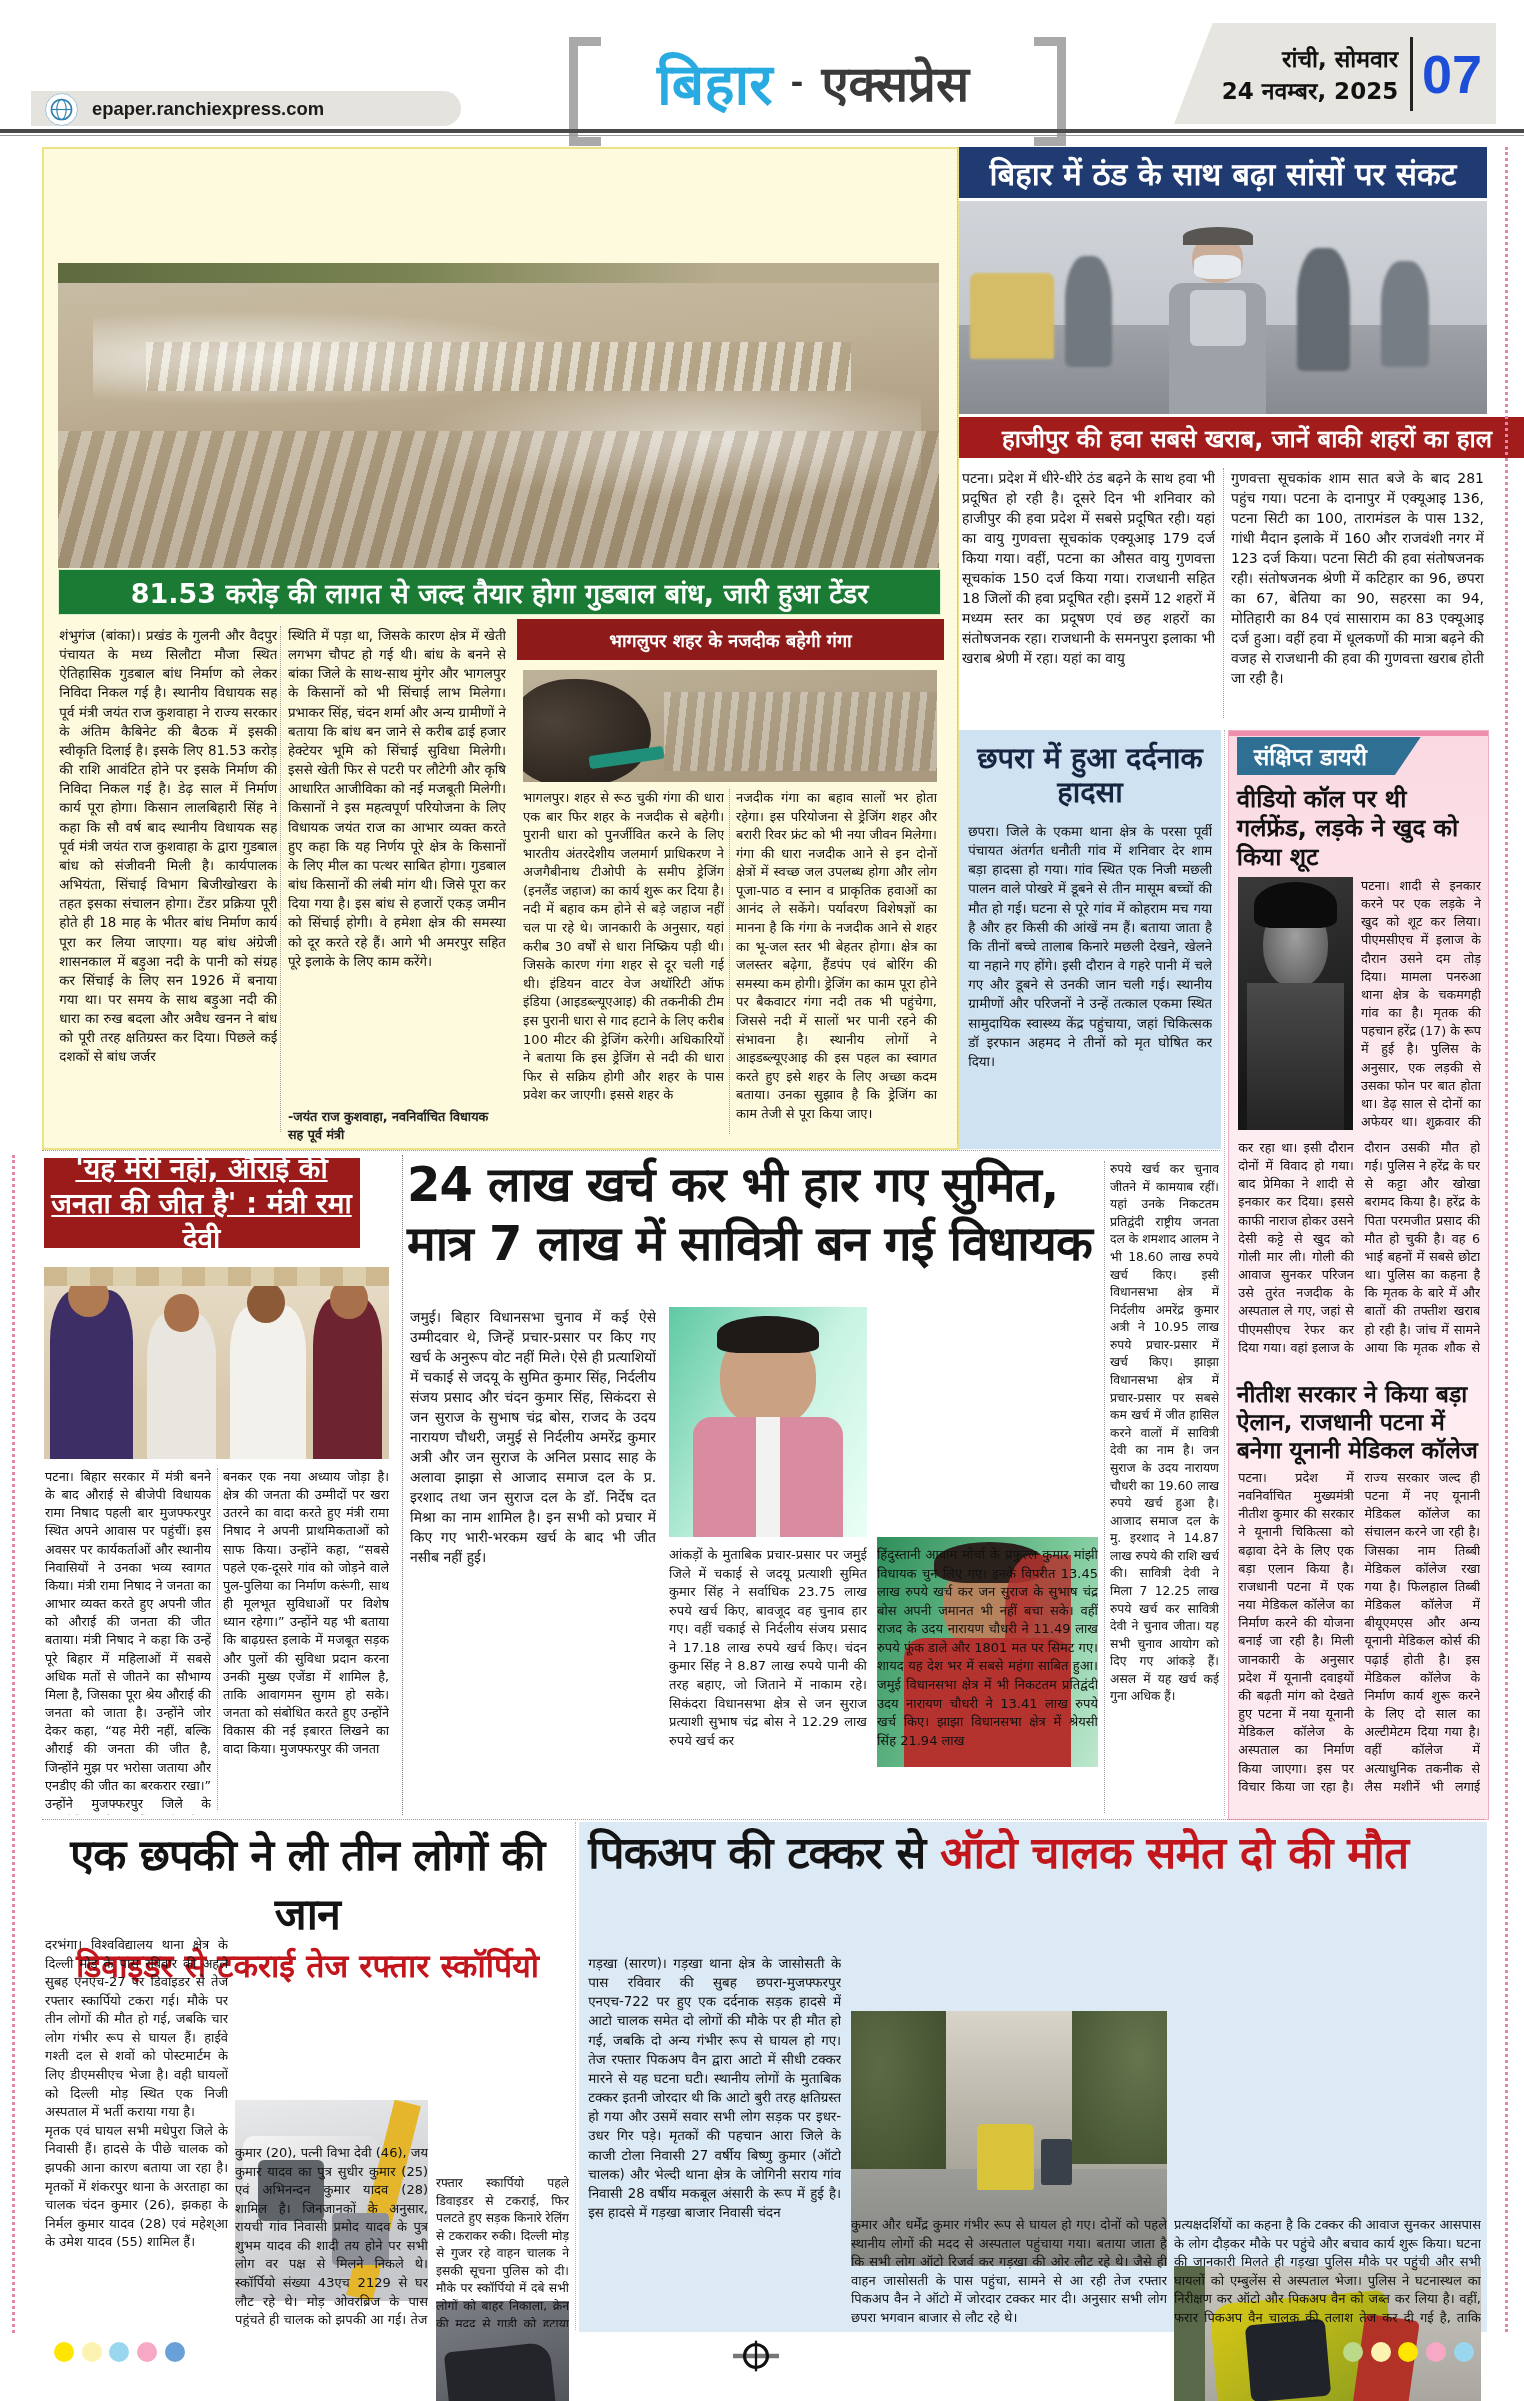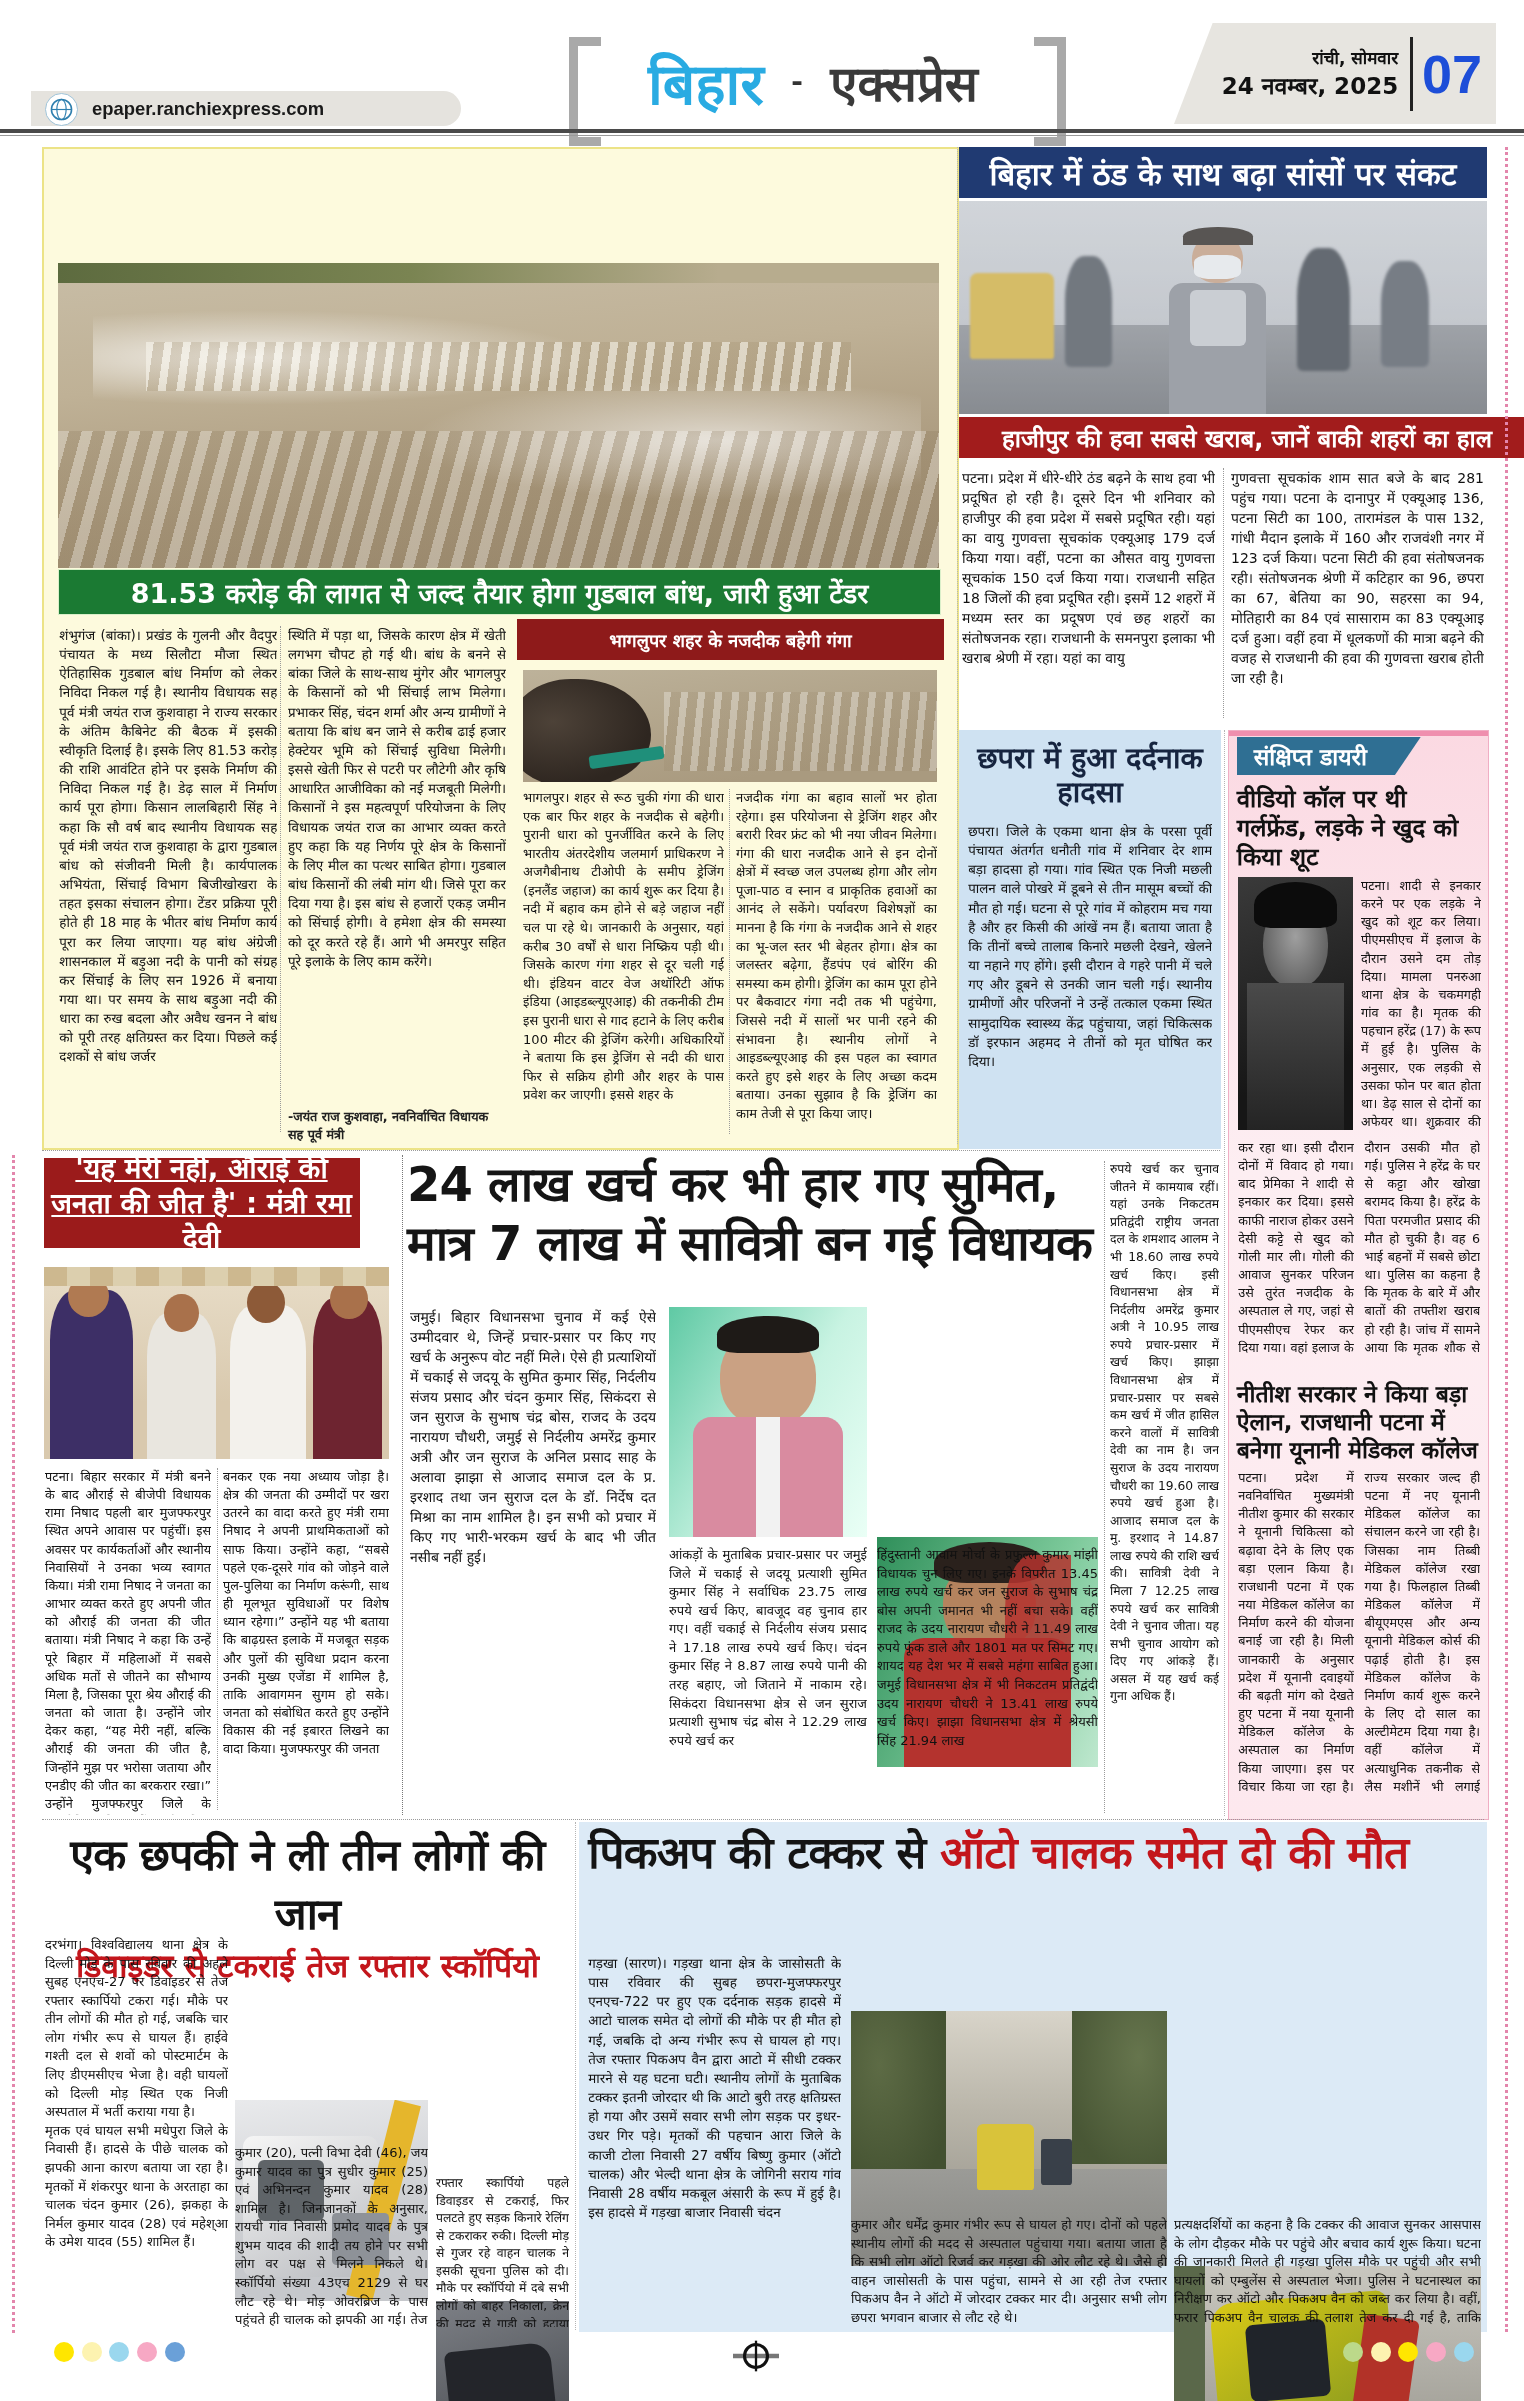--- a/index.html
+++ b/index.html
@@ -23,30 +23,30 @@
       <svg viewBox="0 0 40 40" width="31" height="31">
           <circle cx="20" cy="20" r="13" fill="none" stroke="#2e7fae" stroke-width="2"></circle>
           <ellipse cx="20" cy="20" rx="6" ry="13" fill="none" stroke="#2e7fae" stroke-width="1.5"></ellipse>
           <line x1="7" y1="20" x2="33" y2="20" stroke="#2e7fae" stroke-width="1.5"></line>
         </svg>
     </span>
     <span style="margin-left:61px;font-family:'Liberation Sans',sans-serif;font-weight:bold;font-size:18.4px;color:#1a1a1a;">epaper.ranchiexpress.com</span>
   </div>
 
   <div class="abs" style="left:569px;top:37px;width:23px;height:91px;border:9.2px solid #a9a9a9;border-right:none;"></div>
-  <div class="abs" style="left:606px;top:40px;width:414px;height:84px;display:flex;align-items:center;justify-content:center;gap:24px;font-family:Liberation Mono, monospace;">
+  <div class="abs" style="left:606px;top:40px;width:414px;height:84px;display:flex;align-items:center;justify-content:center;gap:18px;">
     <span style="font-size:57px;font-weight:bold;color:#29abe2;">बिहार</span>
     <span style="font-size:31px;font-weight:bold;color:#333;">-</span>
     <span style="font-size:49px;font-weight:bold;color:#3a3a3a;">एक्सप्रेस</span>
   </div>
   <div class="abs" style="left:1034px;top:37px;width:23px;height:91px;border:9.2px solid #a9a9a9;border-left:none;"></div>
 
   <div class="abs" style="left:1174px;top:23px;width:322px;height:101px;background:#e7e5e0;clip-path:polygon(12% 0,100% 0,100% 100%,0 100%);display:flex;align-items:center;justify-content:flex-end;">
     <div style="text-align:right;margin-right:12.3px;">
-      <div style="font-size:17px;font-weight:bold;color:#111;">रांची, सोमवार</div>
+      <div style="font-size:23px;font-weight:bold;color:#111;">रांची, सोमवार</div>
       <div style="font-size:23px;font-weight:bold;color:#111;">24 नवम्बर, 2025</div>
     </div>
     <div style="width:2.3px;height:74px;background:#222;margin-right:9.2px;"></div>
     <div style="font-family:'Liberation Sans',sans-serif;font-size:54px;font-weight:bold;color:#1d4ed8;margin-right:14px;">07</div>
   </div>
   <div class="abs" style="left:0;top:129px;width:1524px;height:3.8px;background:#4a4a4a;"></div>
   <div class="abs" style="left:0;top:135px;width:1524px;height:0.8px;background:#999;"></div>
 </div>
 
 <div class="abs" style="left:42px;top:147px;width:913px;height:999px;background:#fdfadd;border:2.3px solid #ece387;">

